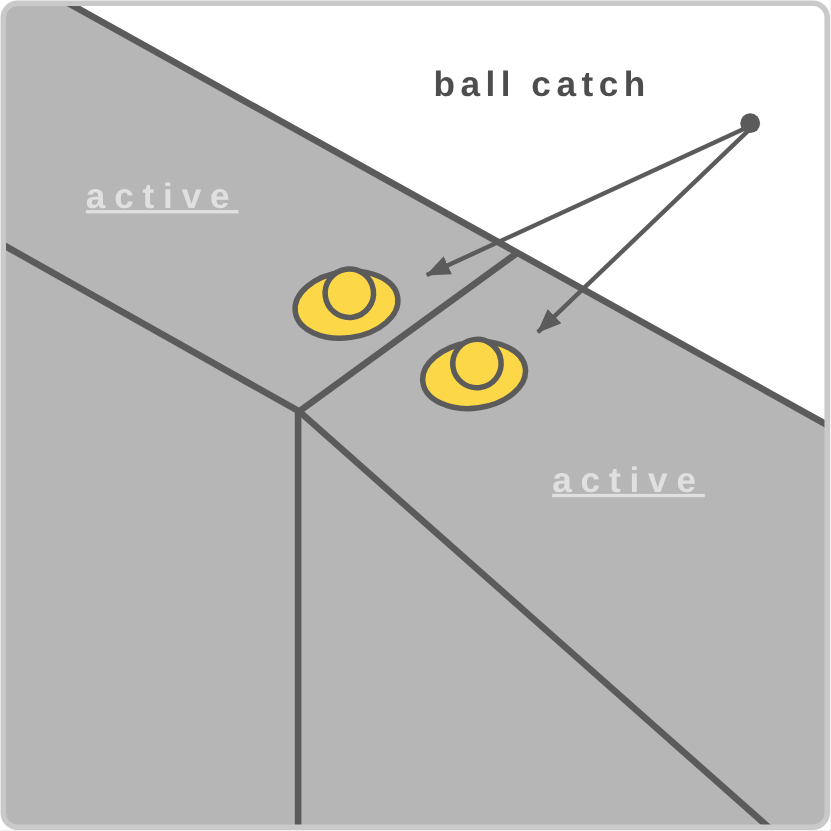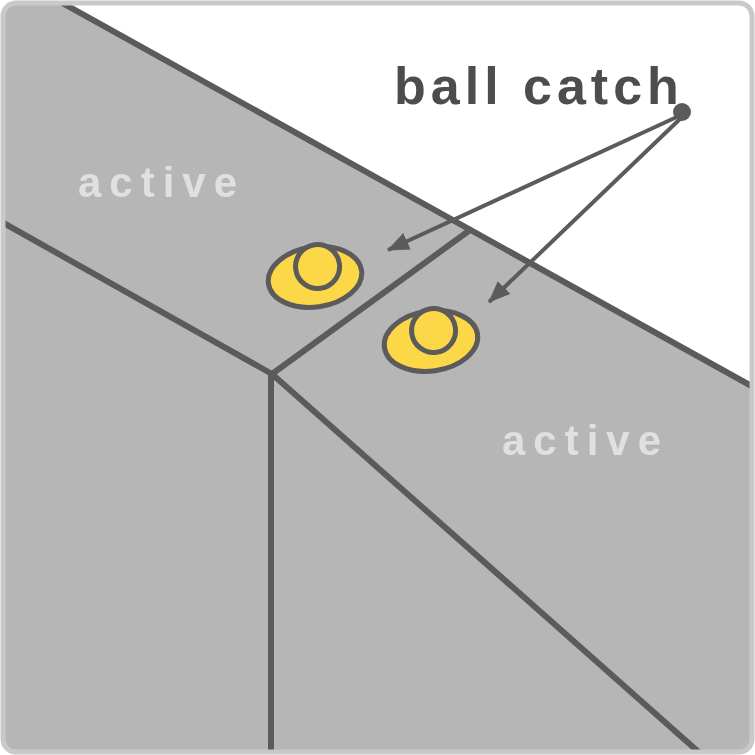--- a/index.html
+++ b/index.html
@@ -41,35 +41,36 @@
   .arrowhead { fill: var(--edge-gray, #5b5b5b); }
   .dot { fill: var(--edge-gray, #5b5b5b); }
   .frame {
     fill: none;
     stroke: var(--frame-border, #c9c9c9);
     stroke-width: 5;
   }
   .label {
     position: absolute;
     font-weight: 700;
-    font-size: 42px;
+    font-size: 32px;
     letter-spacing: 8px;
     line-height: 1;
     color: var(--panel-label, #e0e0e0);
     user-select: none;
     white-space: nowrap;
+    text-decoration: underline;
   }
   .active-top    { left: 78px;  top: 162px; }
   .active-bottom { left: 502px; top: 420px; }
   .title {
     position: absolute;
     left: 394px;
     top: 60px;
     font-weight: 700;
-    font-size: 52px;
+    font-size: 32px;
     letter-spacing: 5px;
     line-height: 1;
     color: var(--title-text, #4d4d4d);
     white-space: nowrap;
     user-select: none;
     text-align: right;
   }
 </style>
 </head>
 <body>

